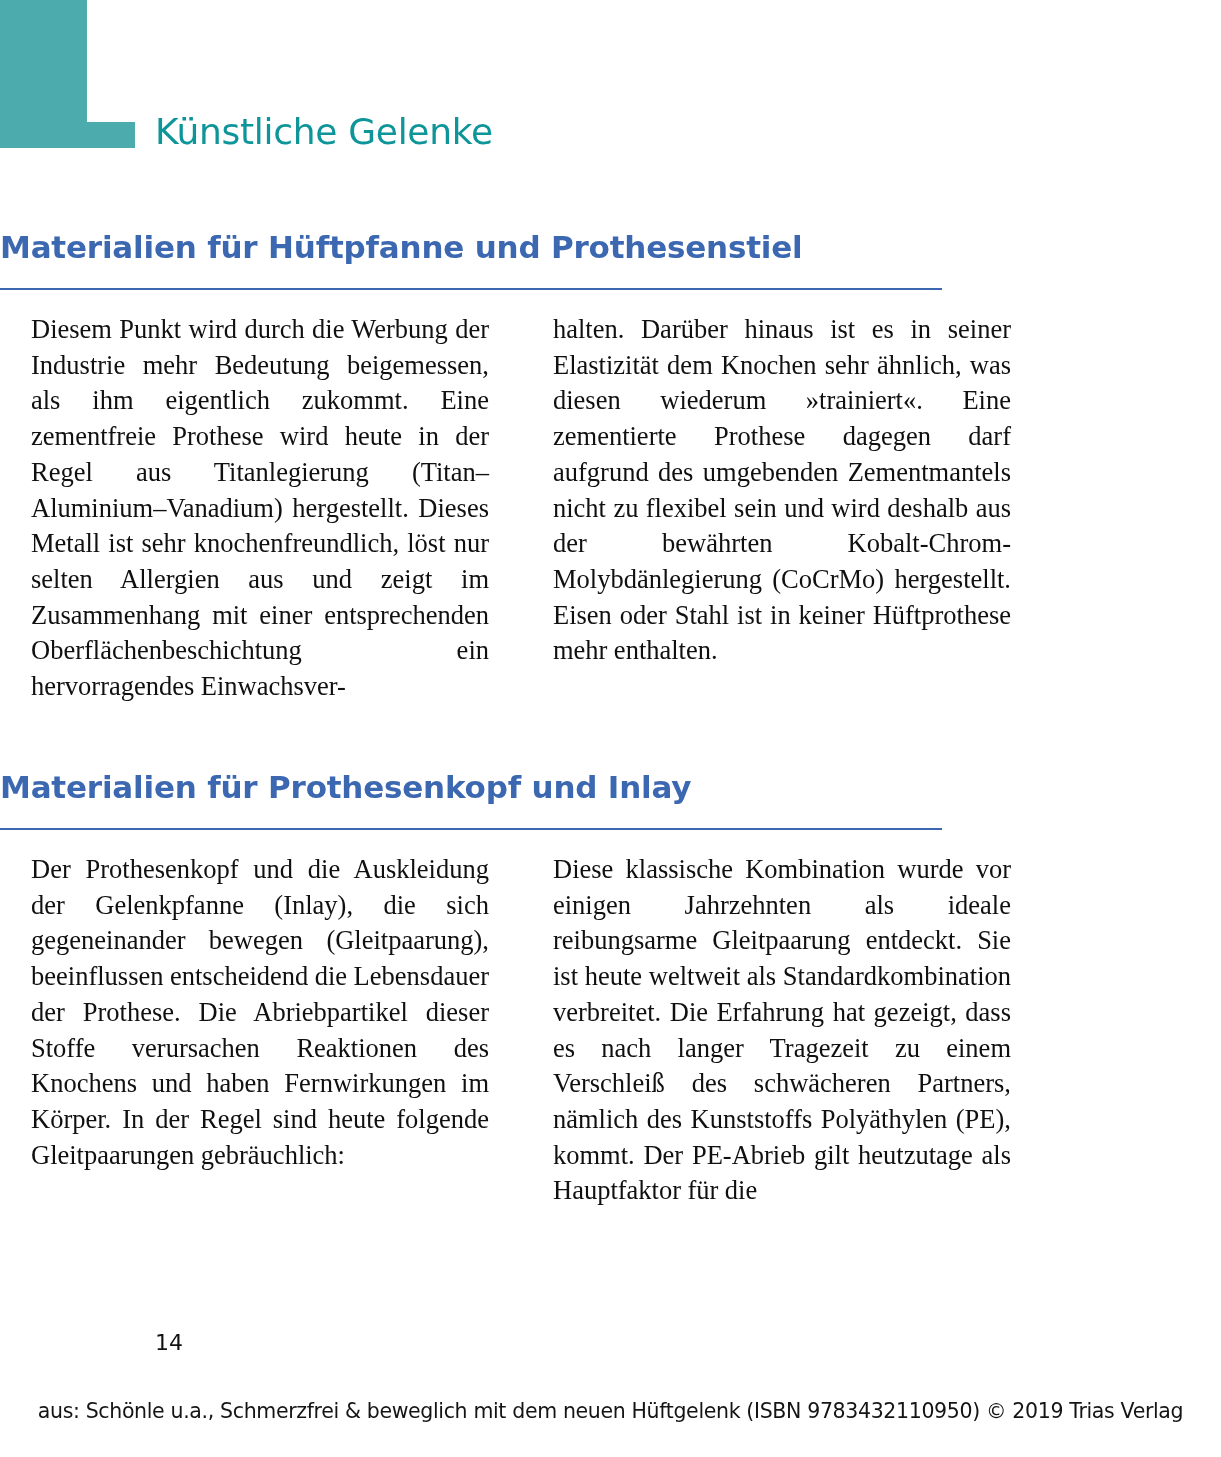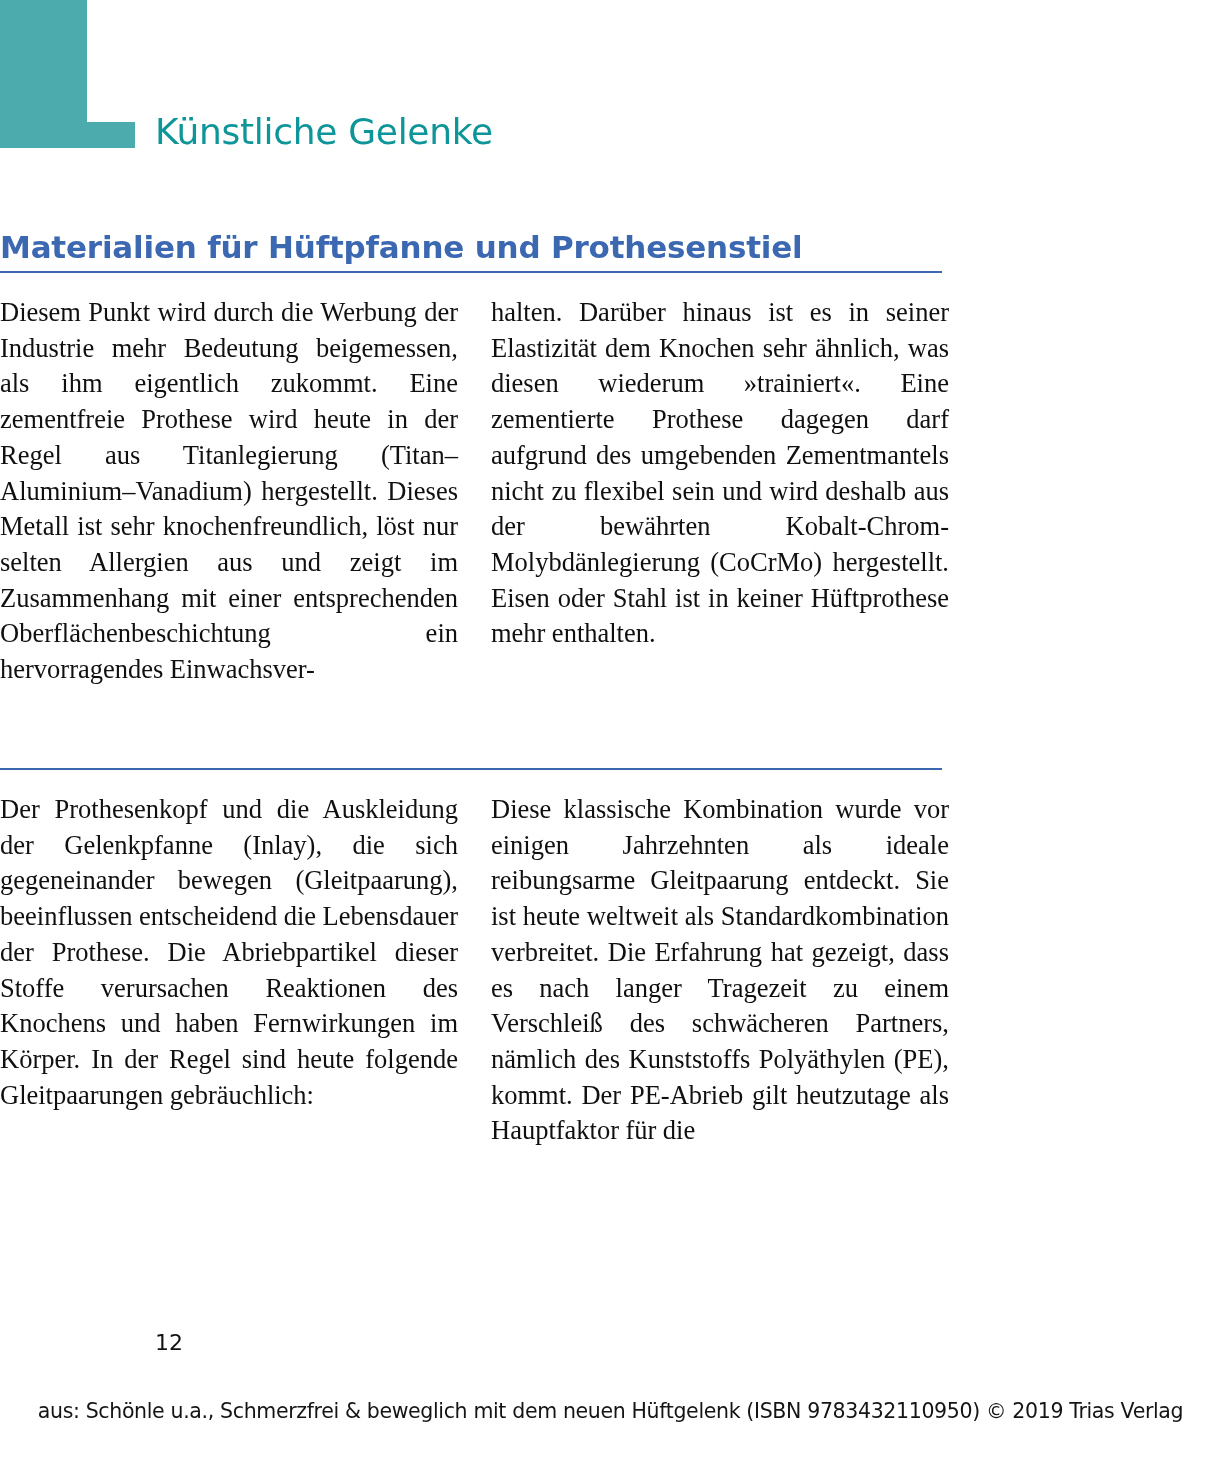--- a/index.html
+++ b/index.html
@@ -62,39 +62,40 @@
   #section-2 { top: 768px; }
 
   .section-heading {
     font-family: "DejaVu Sans", sans-serif;
     font-size: 31px;
     line-height: 38px;
     font-weight: 700;
     color: #3c68b2;
     letter-spacing: -0.2px;
     white-space: nowrap;
-    padding-bottom: 5px;
+    padding-bottom: 22px;
   }
   .section-rule {
     width: 942px;
     height: 2px;
     background: #3c68b2;
     margin-bottom: 22px;
   }
 
   
   .columns {
     display: flex;
     flex-direction: row;
     gap: 33px;
     align-items: flex-start;
   }
   .col {
     width: 458px;
     flex: 0 0 458px;
+    padding-left: 31px;
   }
 
   .body-text {
     font-family: "Liberation Serif", serif;
     font-size: 26.5px;
     line-height: 35.7px;
     color: #101010;
     text-align: justify;
     text-justify: inter-word;
     hyphens: manual;
@@ -155,26 +156,27 @@
     <div class="col">
       <p class="body-text">Diesem Punkt wird durch die Werbung der Industrie mehr Bedeutung beigemessen, als ihm eigentlich zukommt. Eine zementfreie Prothese wird heute in der Regel aus Titanlegierung (Titan–Aluminium–Vanadium) hergestellt. Dieses Metall ist sehr knochenfreundlich, löst nur selten Allergien aus und zeigt im Zusammenhang mit einer entsprechenden Oberflächenbeschichtung ein hervorragendes Einwachsver-</p>
     </div>
     <div class="col">
       <p class="body-text">halten. Darüber hinaus ist es in seiner Elastizität dem Knochen sehr ähnlich, was diesen wiederum »trainiert«. Eine zementierte Prothese dagegen darf aufgrund des umgebenden Zementmantels nicht zu flexibel sein und wird deshalb aus der bewährten Kobalt-Chrom-Molybdänlegierung (CoCrMo) hergestellt. Eisen oder Stahl ist in keiner Hüftprothese mehr enthalten.</p>
     </div>
   </div>
 </div>
 
 <div class="section" id="section-2">
+  <div class="section-heading">Materialien für Prothesenkopf und Inlay</div>
   <div class="section-rule"></div>
   <div class="columns">
     <div class="col">
       <p class="body-text">Der Prothesenkopf und die Auskleidung der Gelenkpfanne (Inlay), die sich gegeneinander bewegen (Gleitpaarung), beeinflussen entscheidend die Lebensdauer der Prothese. Die Abriebpartikel dieser Stoffe verursachen Reaktionen des Knochens und haben Fernwirkungen im Körper. In der Regel sind heute folgende Gleitpaarungen gebräuchlich:</p>
     </div>
     <div class="col">
       <p class="body-text">Diese klassische Kombination wurde vor einigen Jahrzehnten als ideale reibungsarme Gleitpaarung entdeckt. Sie ist heute weltweit als Standardkombination verbreitet. Die Erfahrung hat gezeigt, dass es nach langer Tragezeit zu einem Verschleiß des schwächeren Partners, nämlich des Kunststoffs Polyäthylen (PE), kommt. Der PE-Abrieb gilt heutzutage als Hauptfaktor für die</p>
     </div>
   </div>
 </div>
 
-<div id="page-number">12</div>
+<div id="page-number">14</div>
 
 <div id="footer-credit">aus: Schönle u.a., Schmerzfrei &amp; beweglich mit dem neuen Hüftgelenk (ISBN 9783432110950) © 2019 Trias Verlag</div>
 
 </body></html>

